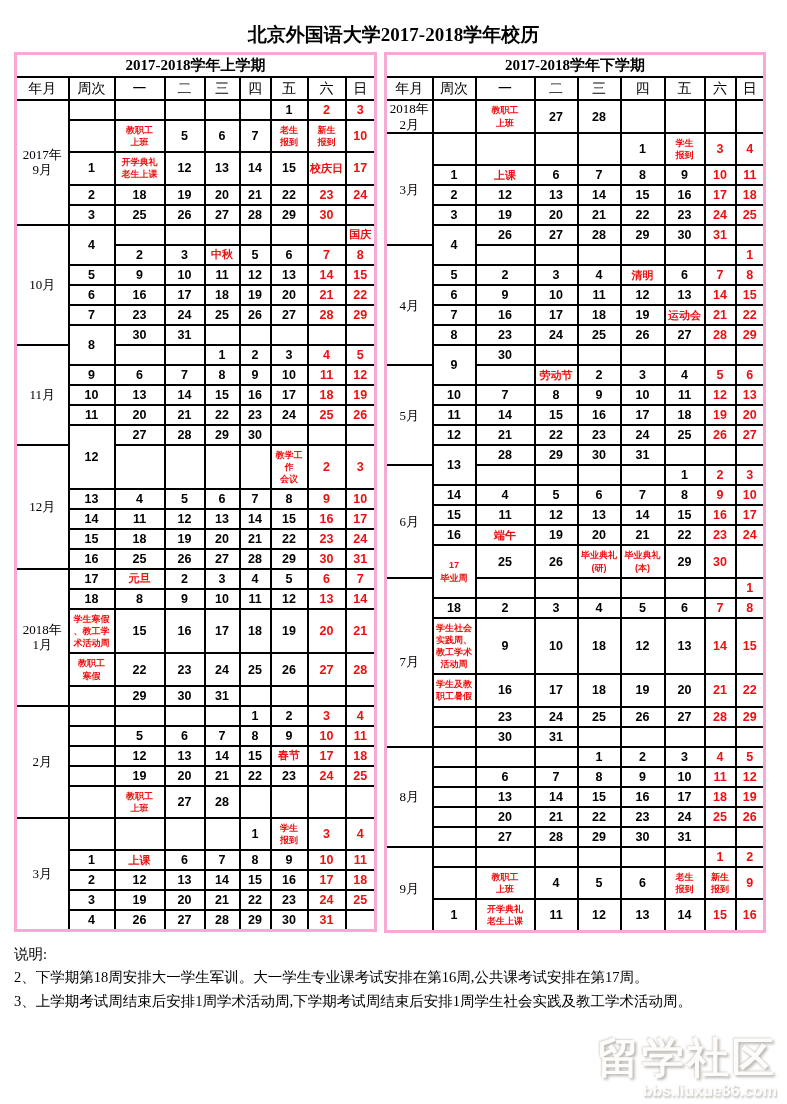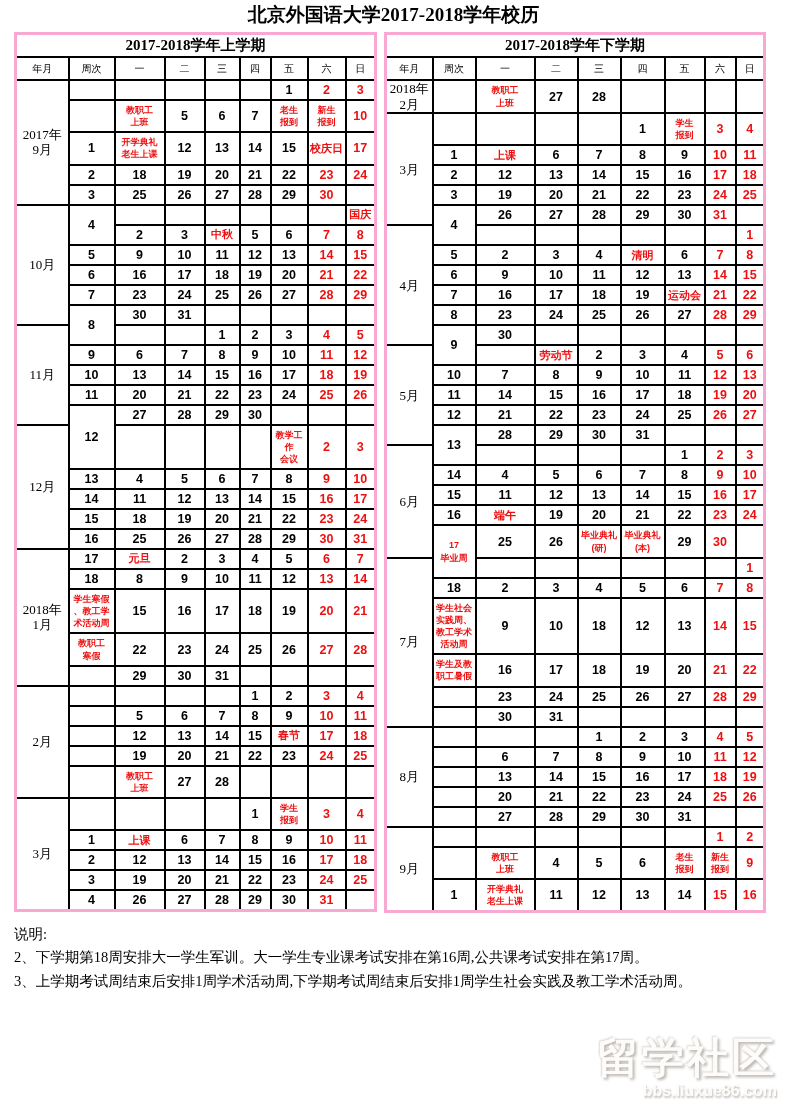--- a/index.html
+++ b/index.html
@@ -1,25 +1,25 @@
 <!DOCTYPE html>
 <html style="--red: #ee1010;"><head>
 <meta charset="utf-8">
 <style>
   html,body{margin:0;padding:0;background:#fff;}
   .page{position:relative;width:787px;height:1104px;background:#ffffff;overflow:hidden;
         font-family:"Liberation Serif", serif;color:#000;}
-  .title{padding-top:2px;text-align:center;font-size:19px;font-weight:700;
+  .title{padding-top:22px;text-align:center;font-size:19px;font-weight:700;
          font-family:"Liberation Serif", serif;}
   .tables{display:flex;align-items:flex-start;gap:7px;margin:4px 0 0 14px;}
   table.cal{border-collapse:collapse;table-layout:fixed;border:3px solid #f9a8d4;}
   .cal th,.cal td{border:2px solid #000;text-align:center;vertical-align:middle;
                   padding:0;overflow:hidden;}
   th.sem-title{font-size:15px;font-weight:700;height:21px;font-family:"Liberation Serif",serif;}
-  th.col-head{font-size:10px;font-weight:400;height:21px;font-family:"Liberation Serif",serif;}
+  th.col-head{font-size:14px;font-weight:400;height:21px;font-family:"Liberation Serif",serif;}
   td.month{font-size:13px;line-height:1.2;white-space:pre-line;font-family:"Liberation Serif",serif;}
   td.week,td.day{font-size:12.5px;font-weight:700;height:18px;
                  font-family:"Liberation Sans",sans-serif;}
   .lbl-one{font-size:11px !important;font-weight:700;font-family:"Liberation Sans",sans-serif;
            white-space:pre-line;}
   .lbl-multi{font-size:9px !important;font-weight:700;font-family:"Liberation Sans",sans-serif;
              white-space:pre-line;line-height:1.35;padding:3px 0 !important;}
   .red{color:var(--red,#ee1010);}
   .notes{margin:10px 13px 0 14px;font-size:14.5px;line-height:1.6;}
   .notes .note-item{margin:0;}

